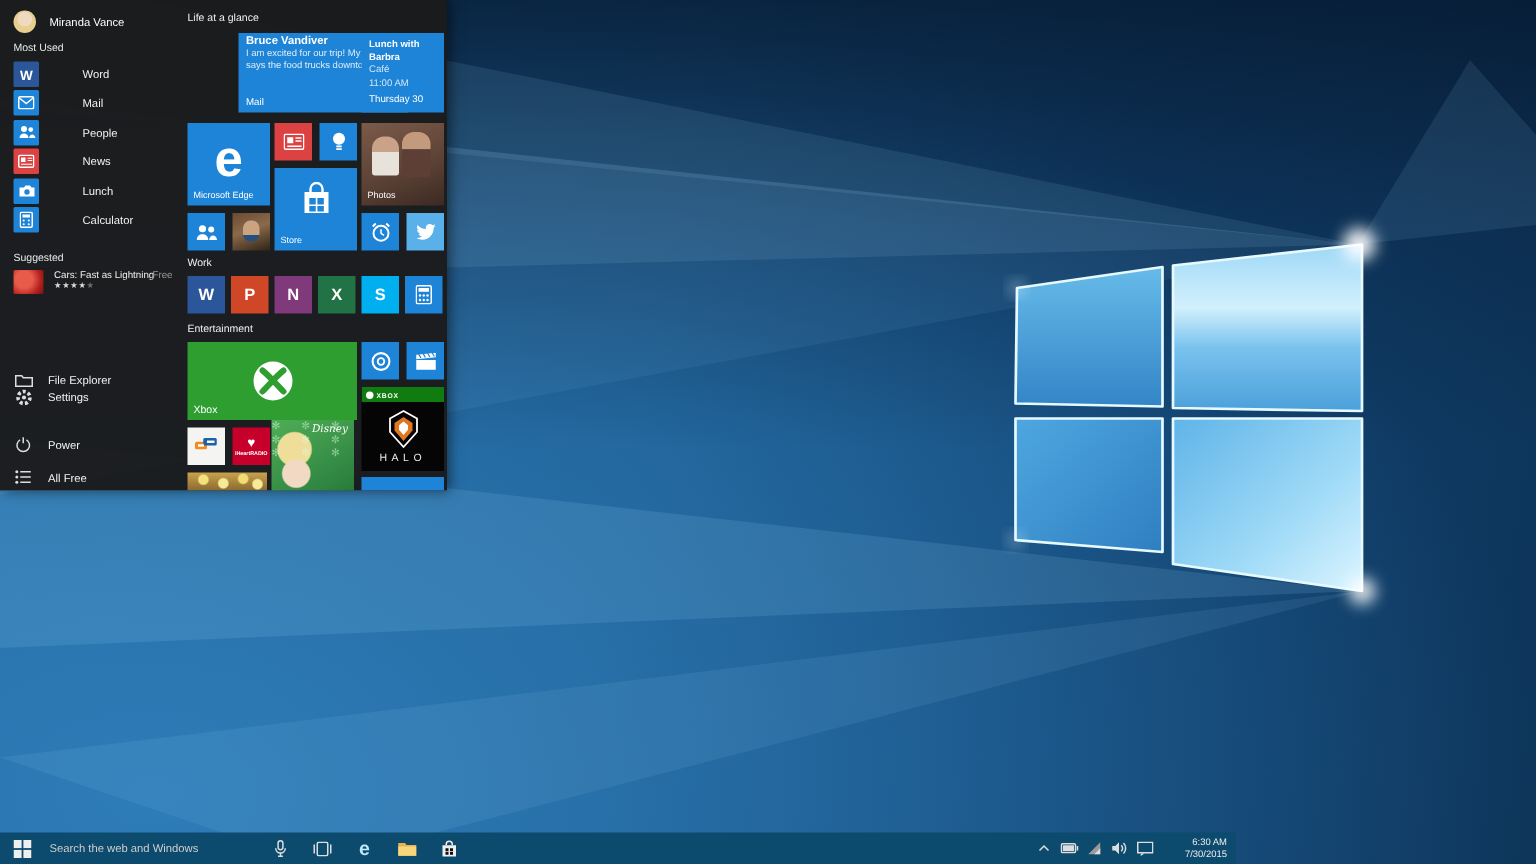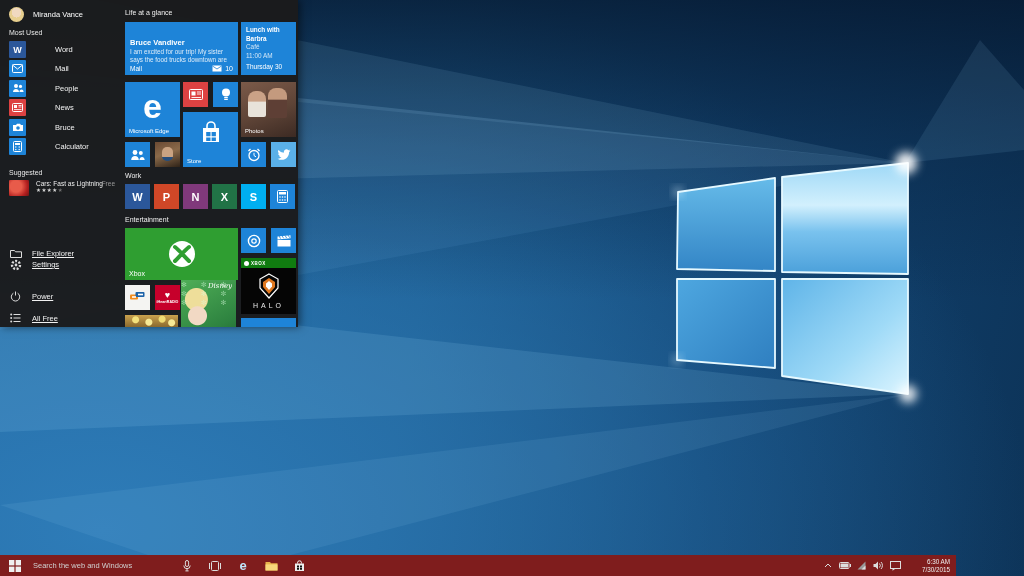--- a/index.html
+++ b/index.html
@@ -30,30 +30,30 @@
   .sugg-row{position:absolute;left:9px;display:flex;gap:7px;width:106px;}
   .sugg-thumb{width:20px;height:16px;border-radius:1px;flex:0 0 auto;
     background:radial-gradient(circle at 35% 40%, #e85b4a 0 35%, #b31f1f 70%, #6e1414 100%);}
   .sugg-main{flex:1;min-width:0;}
   .sugg-title{font-size:6.5px;color:#f0f0f0;white-space:nowrap;}
   .stars{font-size:5.5px;color:#d8d8d8;letter-spacing:.5px;}
   .star-dim{color:#6e6e6e;}
   .sugg-price{font-size:6.5px;color:#9a9a9a;flex:0 0 auto;}
   .sys-row{position:absolute;left:9px;display:flex;align-items:center;gap:10px;height:15px;}
   .sys-ic{width:13px;height:13px;display:flex;align-items:center;justify-content:center;flex:0 0 auto;}
-  .sys-label{font-size:7.5px;color:#f2f2f2;white-space:nowrap;text-decoration:underline;}
+  .sys-label{font-size:7.5px;color:#f2f2f2;white-space:nowrap;}
 
   
   .tiles-pane{position:absolute;left:120px;top:0;width:178px;height:327px;overflow:hidden;}
   .grp-label{position:absolute;font-size:7px;color:#efefef;}
   .tile{position:absolute;overflow:hidden;color:#fff;box-sizing:border-box;}
   .t-blue{background:#1e84d8;}
   .tile .c{position:absolute;inset:0;display:flex;align-items:center;justify-content:center;}
   .tile-label{position:absolute;left:4px;bottom:3px;font-size:6px;color:#fff;white-space:nowrap;}
-  .mail-tile{background:#1e84d8;padding:16px 5px;}
+  .mail-tile{background:#1e84d8;padding:0 5px;margin-left:34px;}
   .mail-sender{font-size:7.5px;font-weight:bold;}
   .mail-preview{font-size:6.3px;line-height:1.3;color:rgba(255,255,255,.85);margin-top:1px;height:26px;overflow:hidden;}
   .mail-bottom{position:absolute;left:5px;right:5px;bottom:3px;display:flex;align-items:center;font-size:6.5px;}
   .mail-count{display:flex;align-items:center;gap:3px;margin-left:auto;font-size:7px;}
   .cal-tile{background:#1e84d8;padding:4px 5px;font-size:6.4px;line-height:1.35;}
   .cal-title{font-weight:bold;}
   .cal-sub{color:rgba(255,255,255,.8);}
   .cal-date{position:absolute;left:5px;bottom:3px;font-size:6.5px;}
   .edge-e{font-size:34px;font-weight:bold;line-height:1;margin-top:-8px;}
   .photos-tile{background:linear-gradient(160deg,#7b5a49 0%,#5d4336 55%,#3c2a23 100%);}
@@ -86,21 +86,21 @@
   .iheart-t .txt{font-size:3.6px;font-weight:bold;}
   .popcorn-t{background:
      radial-gradient(circle at 20% 40%, #f3e17c 0 3px, rgba(0,0,0,0) 4px),
      radial-gradient(circle at 45% 60%, #f7ea96 0 3px, rgba(0,0,0,0) 4px),
      radial-gradient(circle at 70% 35%, #efdc74 0 3px, rgba(0,0,0,0) 4px),
      radial-gradient(circle at 88% 65%, #f7ea96 0 3px, rgba(0,0,0,0) 4px),
      linear-gradient(180deg,#caa24e,#8a6a2e);}
   .work-letter{font-size:11px;font-weight:bold;color:#fff;}
 
   
-  .taskbar{position:absolute;left:0;top:555px;width:956px;height:21px;background:#7f1d1d;
+  .taskbar{position:absolute;left:0;top:555px;width:824px;height:21px;background:#0c4a6e;
     display:flex;align-items:center;color:#ccc;}
   .tb-btn{height:21px;display:flex;align-items:center;justify-content:center;flex:0 0 auto;}
   .start-btn{width:30px;}
   .tb-search{width:140px;padding-left:3px;font-size:7.5px;color:#cfcfcf;display:flex;align-items:center;height:21px;}
   .tb-ic{width:28px;}
   .tray{margin-left:auto;display:flex;align-items:center;height:21px;}
   .tray .tb-btn{width:17px;}
   .clock{width:46px;text-align:right;padding-right:6px;font-size:6.3px;line-height:1.25;color:#eee;}
 </style>
 </head>
@@ -202,21 +202,21 @@
           </span>
         <span class="app-label">News</span>
       </div>
       <div class="app-row" style="top:118.5px">
         <span class="app-ic">
           <svg width="12" height="9" viewBox="0 0 12 9">
               <path d="M1 2h3l1-1.3h3L9 2h2v6H1z" fill="#fff"></path>
               <circle cx="6" cy="5" r="1.8" fill="#1e84d8"></circle>
             </svg>
           </span>
-        <span class="app-label">Bruce</span>
+        <span class="app-label">Lunch</span>
       </div>
       <div class="app-row" style="top:138px">
         <span class="app-ic">
           <svg width="9" height="11" viewBox="0 0 9 11">
               <rect x="0.5" y="0.5" width="8" height="10" rx="1" fill="none" stroke="#fff"></rect>
               <rect x="2" y="2" width="5" height="2" fill="#fff"></rect>
               <circle cx="2.8" cy="6" r="0.7" fill="#fff"></circle>
               <circle cx="6.2" cy="6" r="0.7" fill="#fff"></circle>
               <circle cx="2.8" cy="8.5" r="0.7" fill="#fff"></circle>
               <circle cx="6.2" cy="8.5" r="0.7" fill="#fff"></circle>

